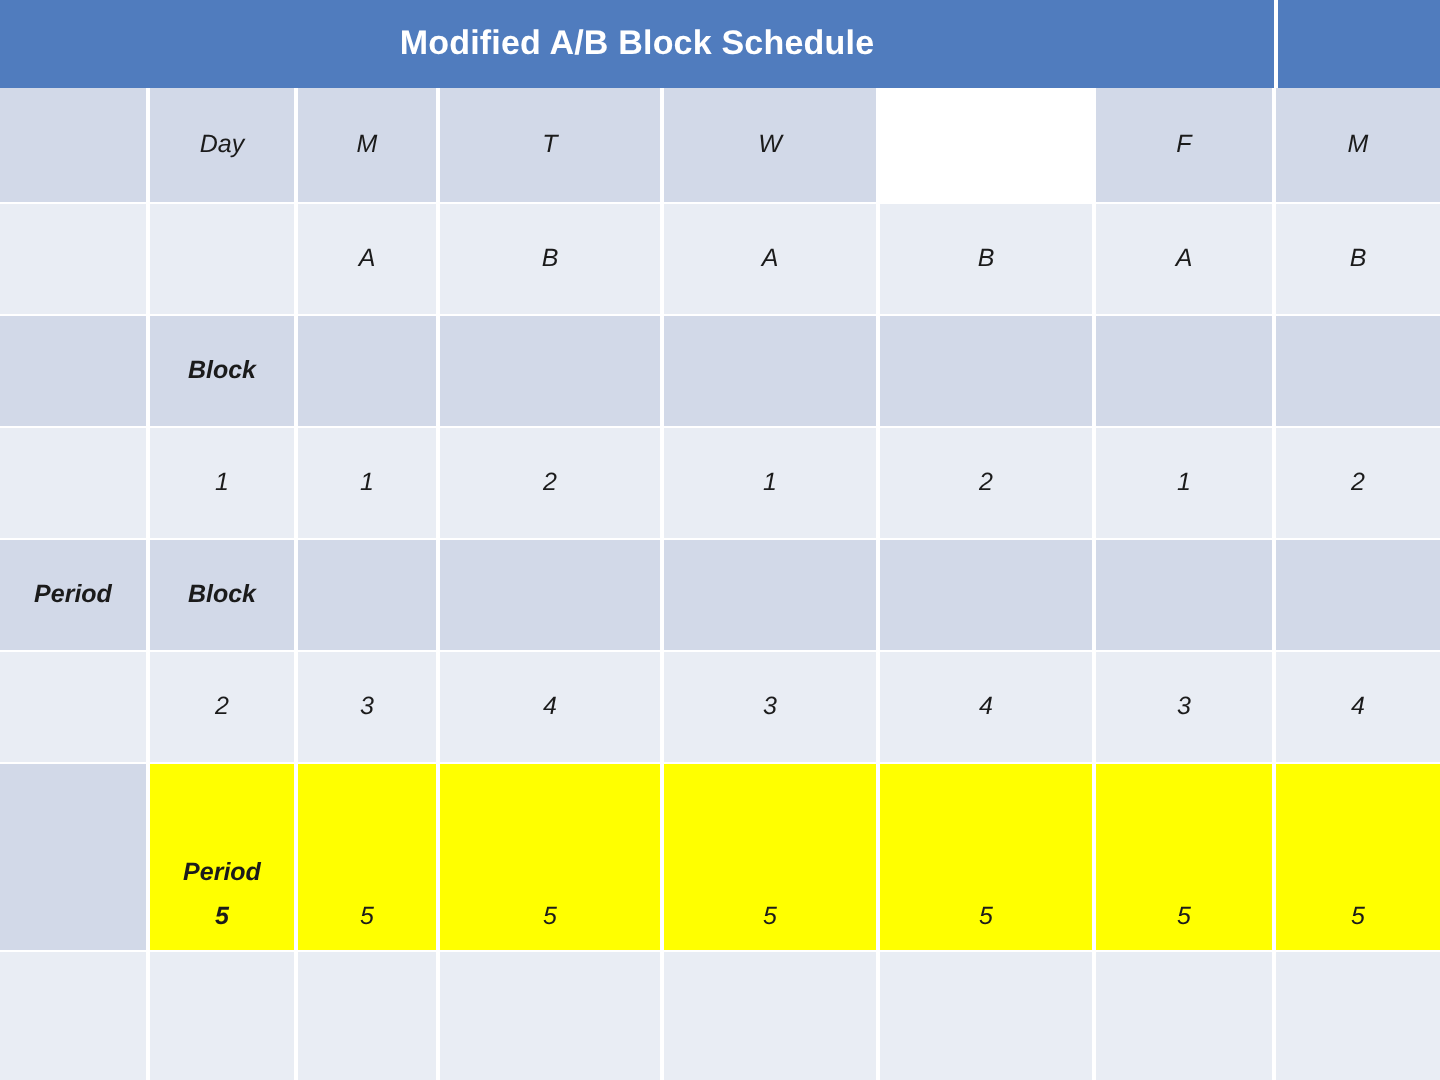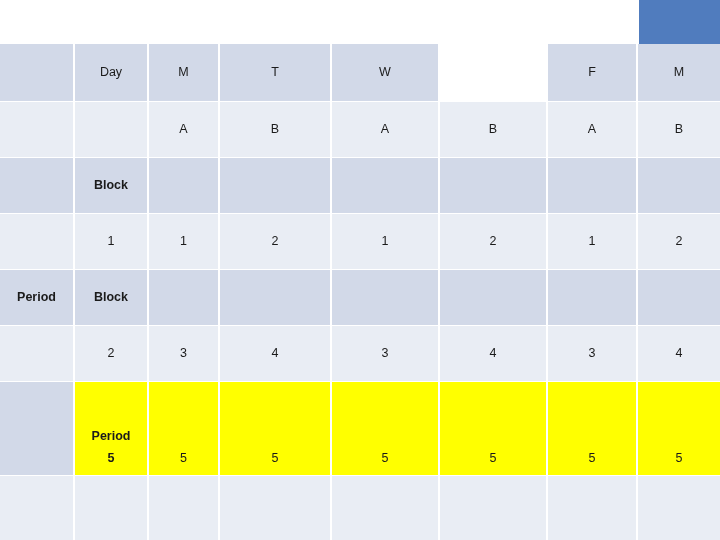--- a/index.html
+++ b/index.html
@@ -60,20 +60,21 @@
     position: absolute;
     left: 0;
     top: 44px;
     width: 720px;
     height: 496px;
   }
   .row {
     position: absolute;
     left: 0;
     width: 720px;
+    font-style: italic;
   }
   .cell {
     position: absolute;
     top: 0;
     height: 100%;
     box-sizing: border-box;
     display: flex;
     align-items: center;
     justify-content: center;
     text-align: center;
@@ -102,20 +103,23 @@
     align-items: flex-end;
     padding-bottom: 8px;
   }
 </style>
 </head>
 <body>
 
 <div id="schedule-root">
 
   <div class="title-band">
+    <div class="title-cell main">
+      <span class="title-text">Modified A/B Block Schedule</span>
+    </div>
     <div class="title-cell tail"></div>
   </div>
 
   <div class="grid">
 
     <div class="row" style="top:0px;height:57px;">
       <div class="cell dark" style="left:0px;width:73px;"></div>
       <div class="cell dark" style="left:75px;width:72px;">Day</div>
       <div class="cell dark" style="left:149px;width:69px;">M</div>
       <div class="cell dark" style="left:220px;width:110px;">T</div>

